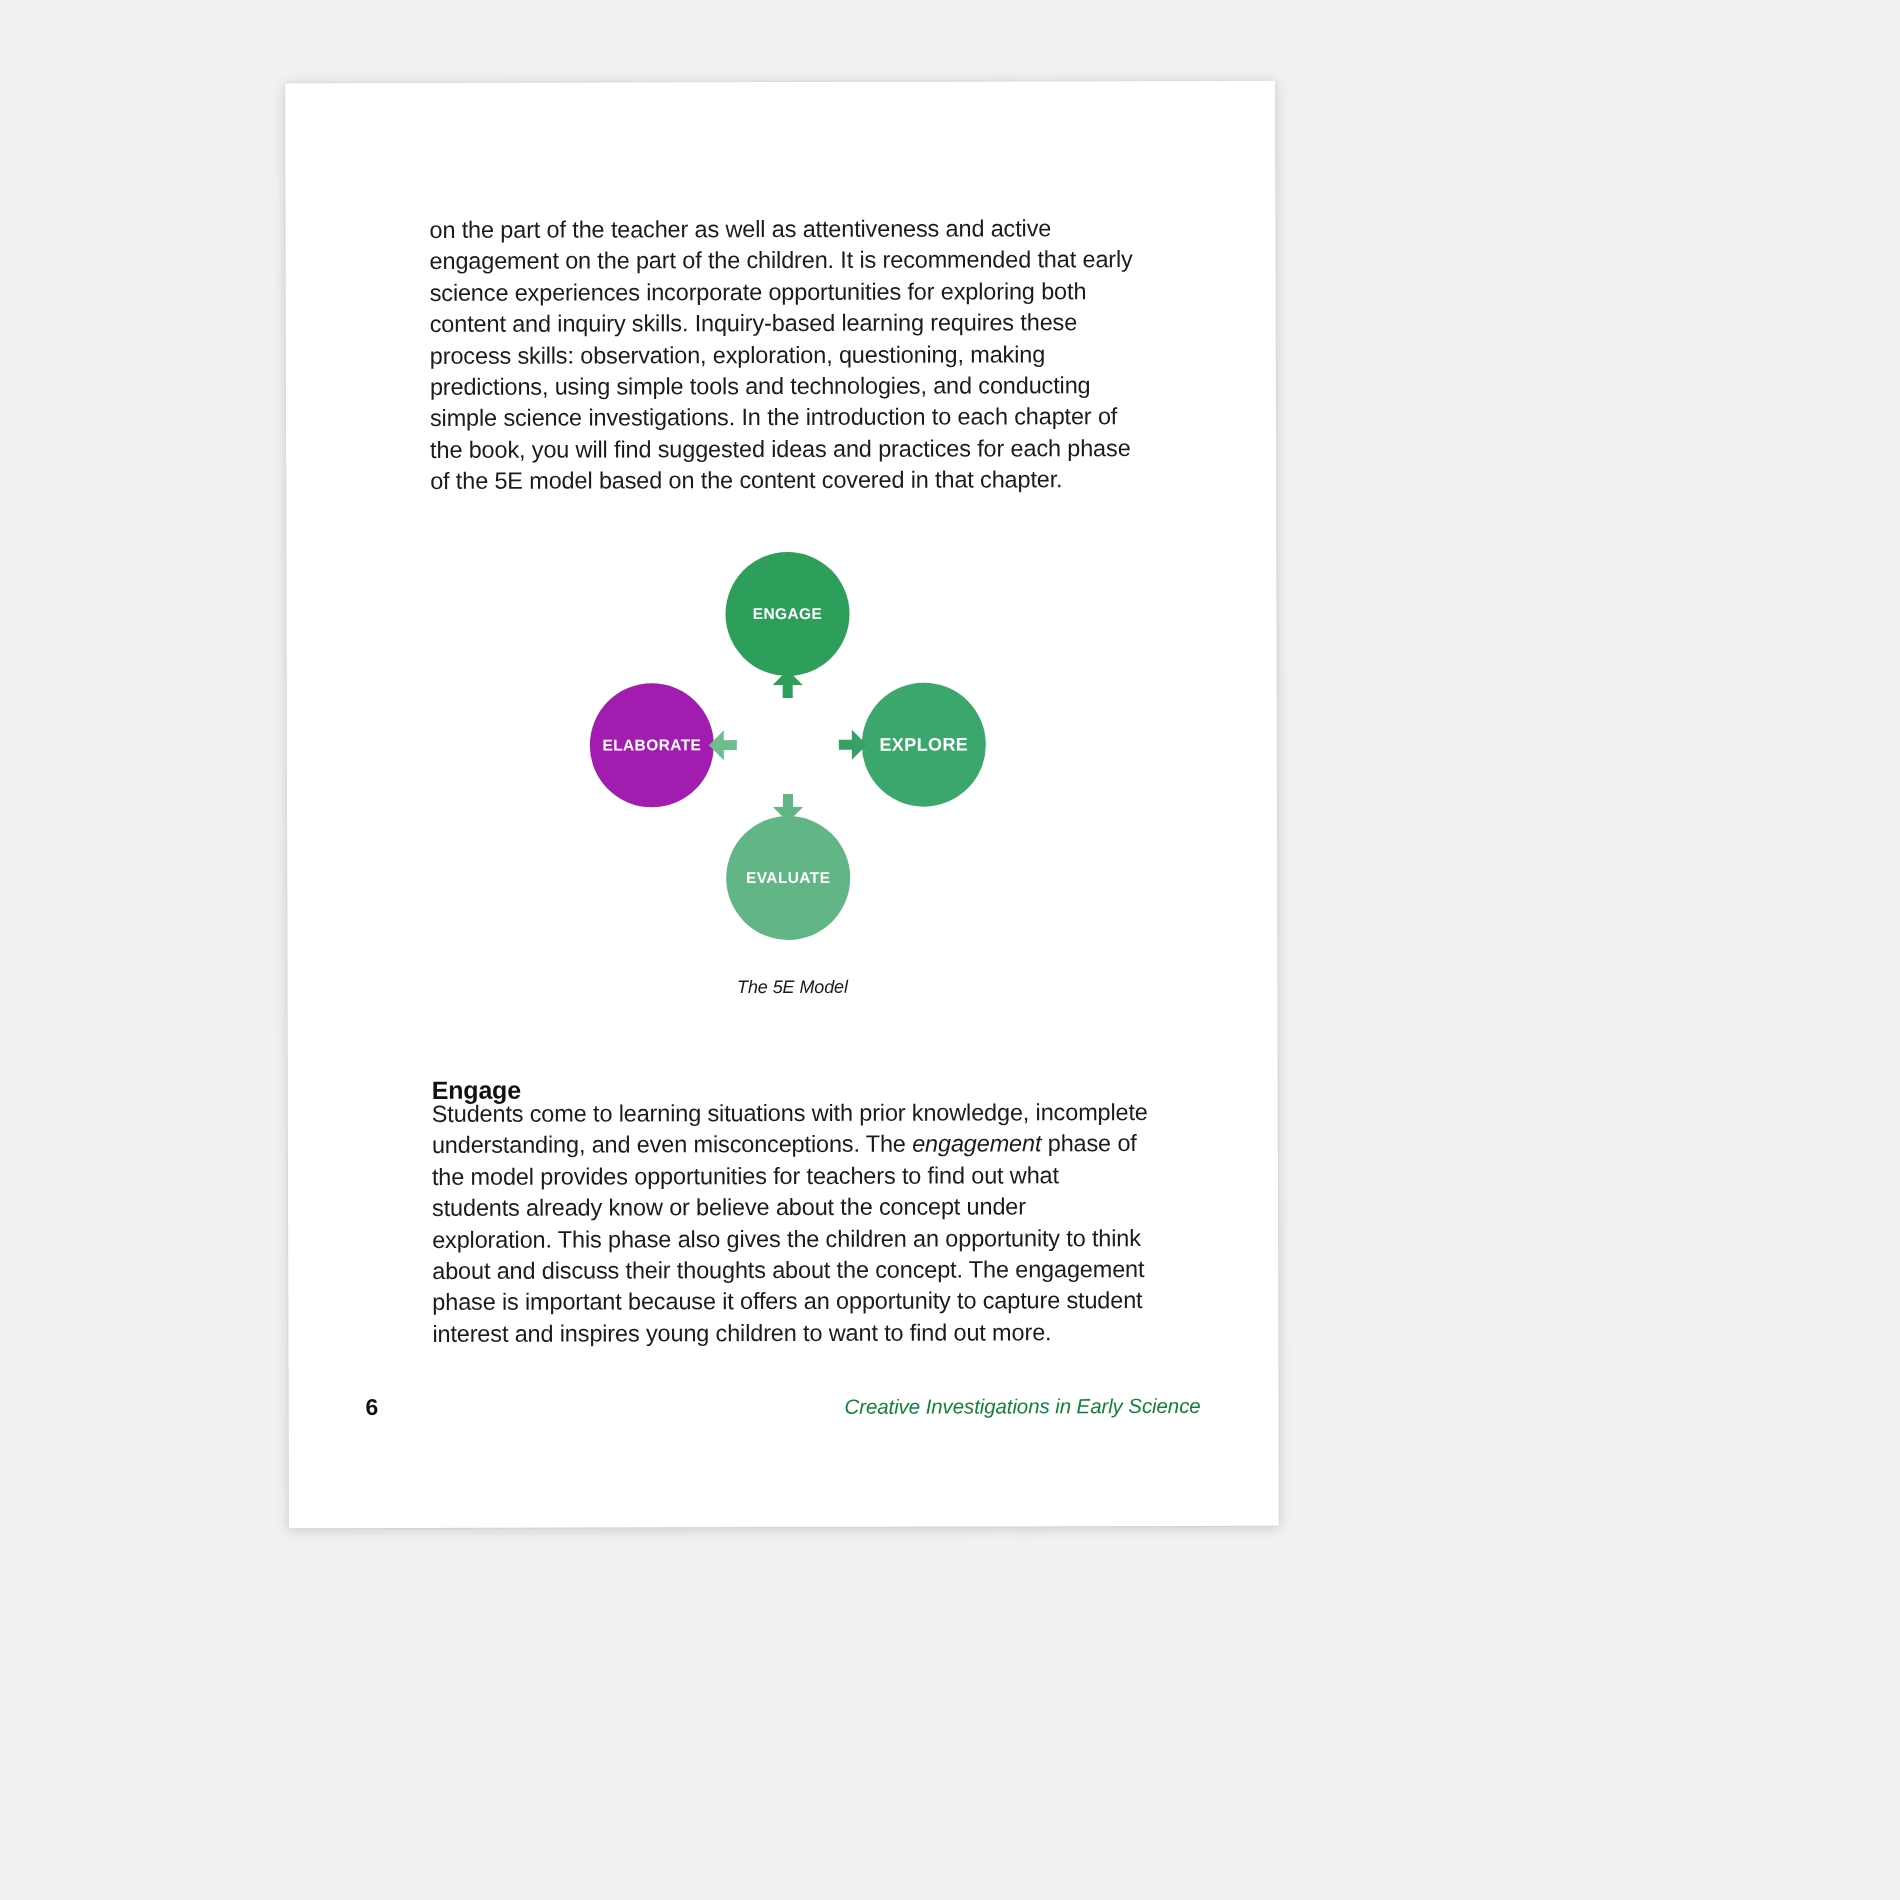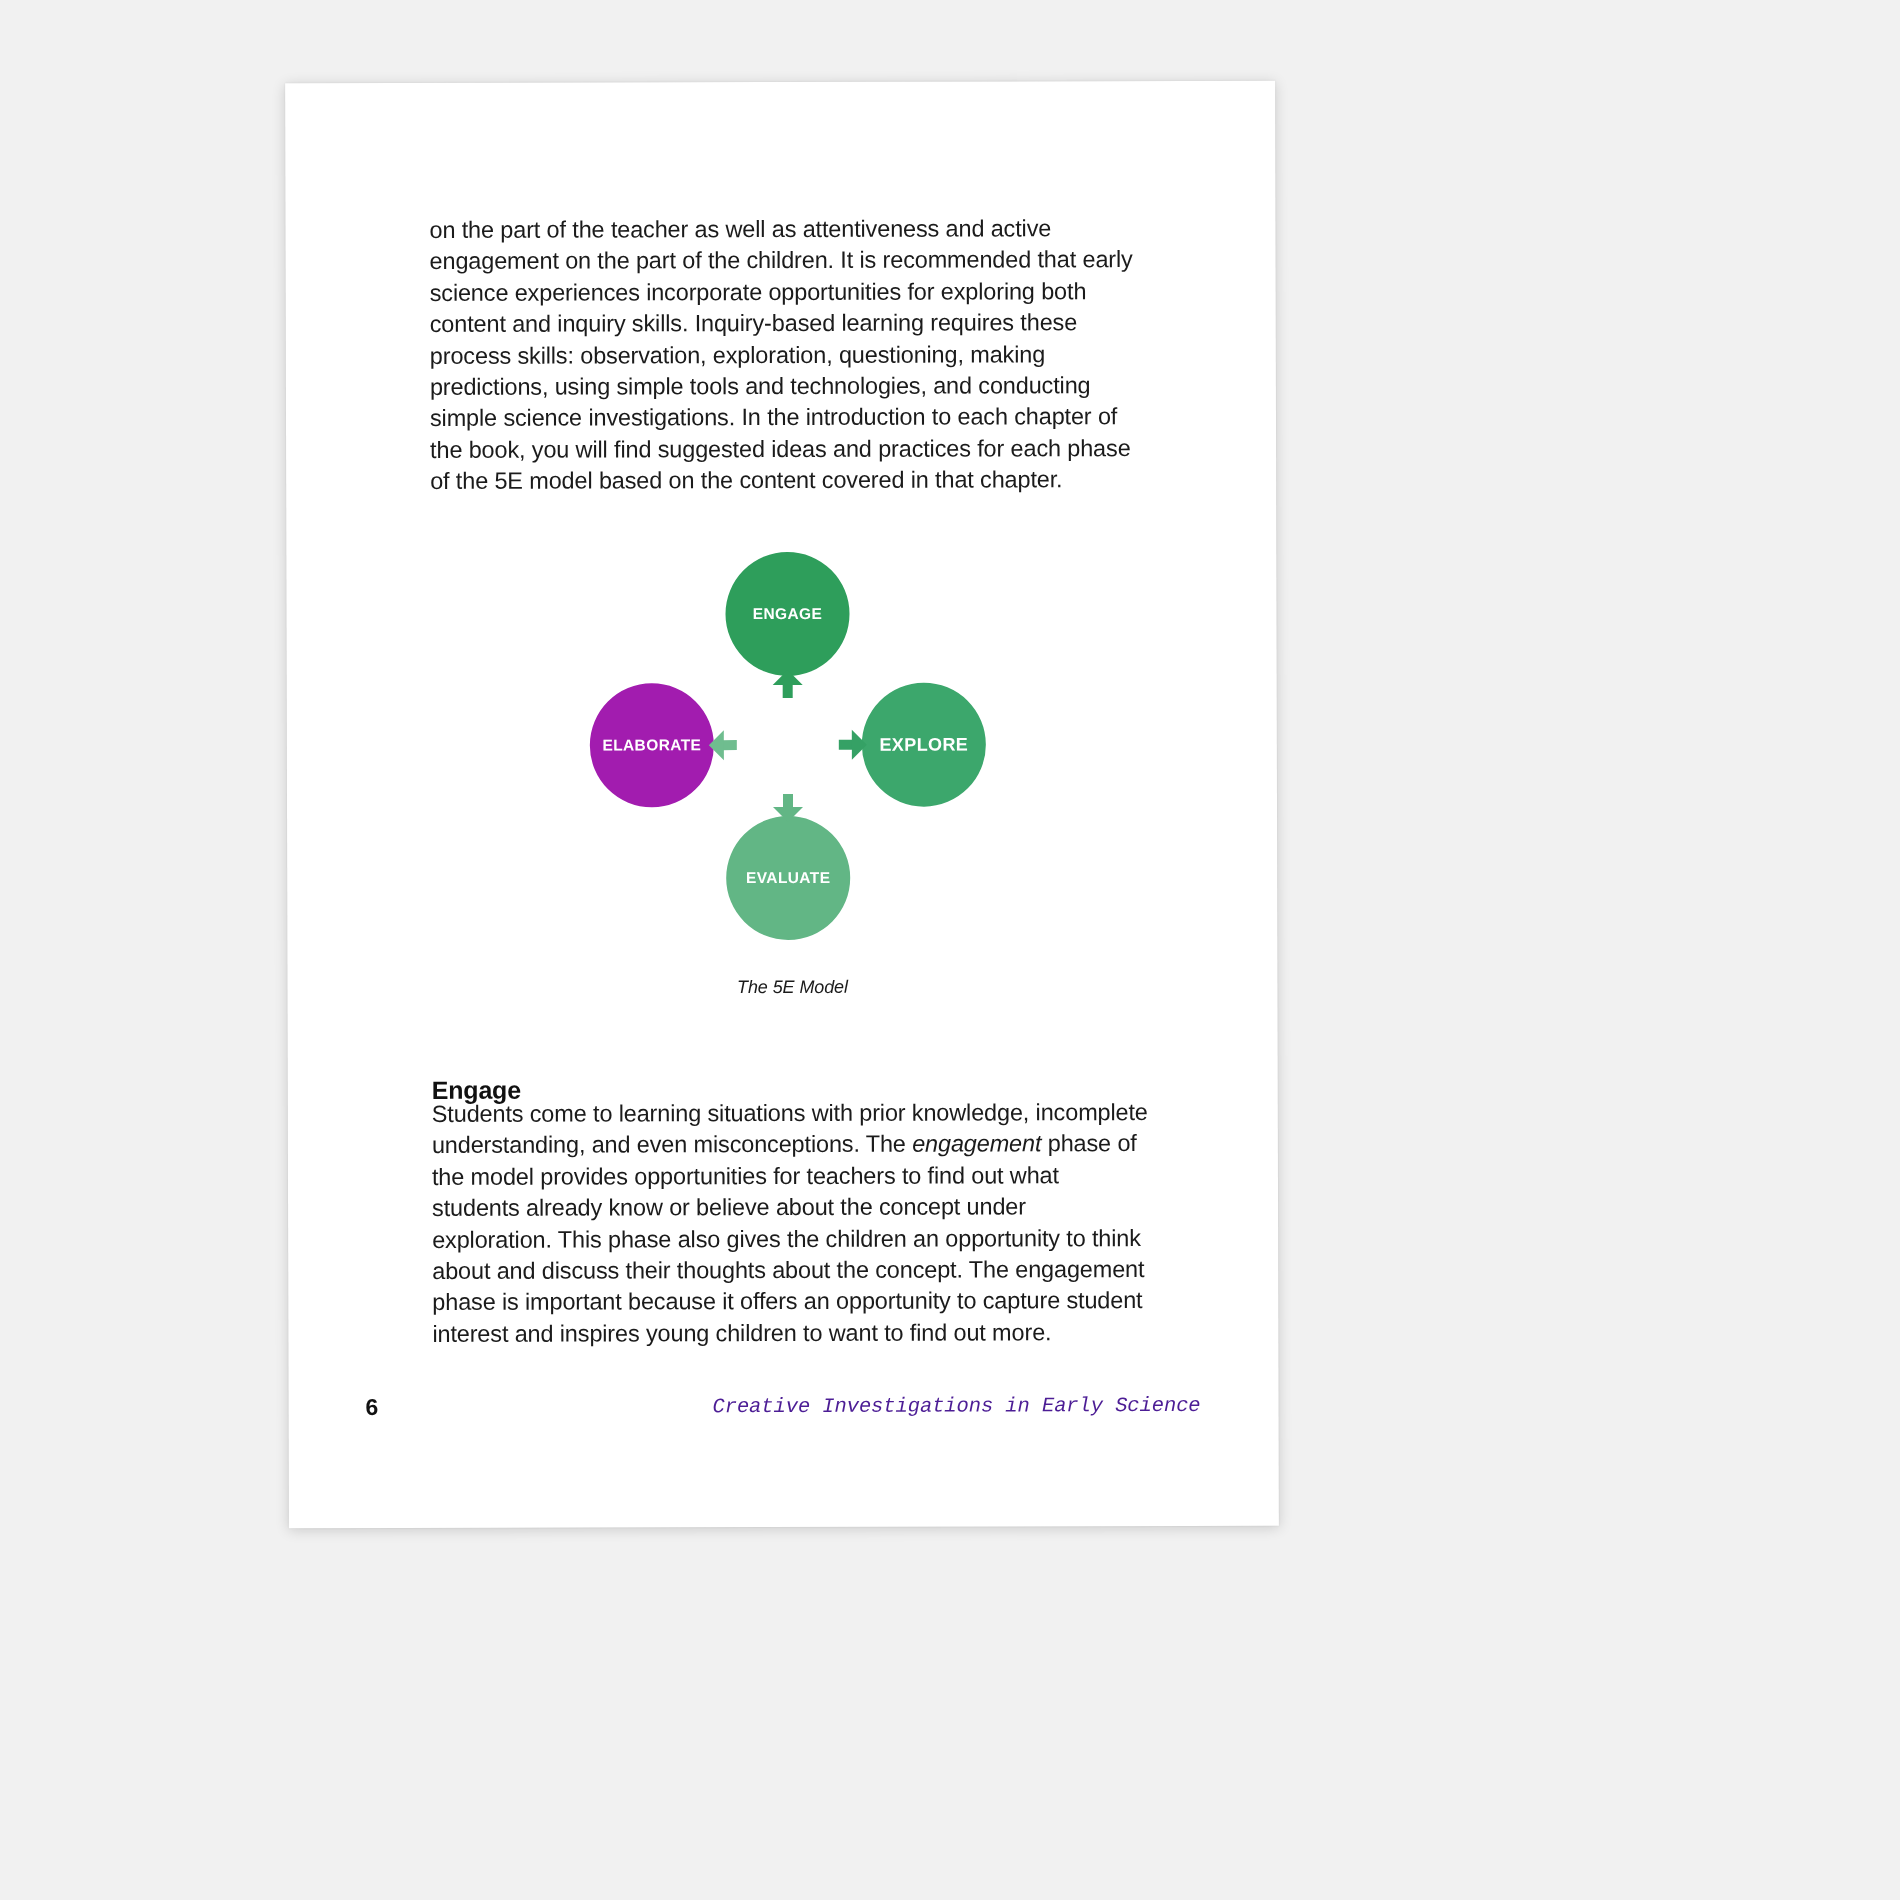--- a/index.html
+++ b/index.html
@@ -236,24 +236,24 @@
     font-family: "Liberation Sans", sans-serif;
     font-weight: bold;
     font-size: 23px;
     color: #111111;
   }
 
   #running-title {
     position: absolute;
     right: 78px;
     top: 1313px;
-    font-family: Liberation Mono, monospace;
+    font-family: Liberation Sans, sans-serif;
     font-style: italic;
     font-size: 20.5px;
-    color: #4c1d95;
+    color: #15803d;
     letter-spacing: -0.1px;
     white-space: nowrap;
   }
 </style>
 </head>
 <body style="background: rgb(241, 241, 241);">
 
 <div id="page-sheet" style="background: rgb(255, 255, 255);">
 
   <p id="intro-paragraph" class="body-paragraph">on the part of the teacher as well as attentiveness and active engagement on the part of the children. It is recommended that early science experiences incorporate opportunities for exploring both content and inquiry skills. Inquiry-based learning requires these process skills: observation, exploration, questioning, making predictions, using simple tools and technologies, and conducting simple science investigations. In the introduction to each chapter of the book, you will find suggested ideas and practices for each phase of the 5E model based on the content covered in that chapter.</p>

